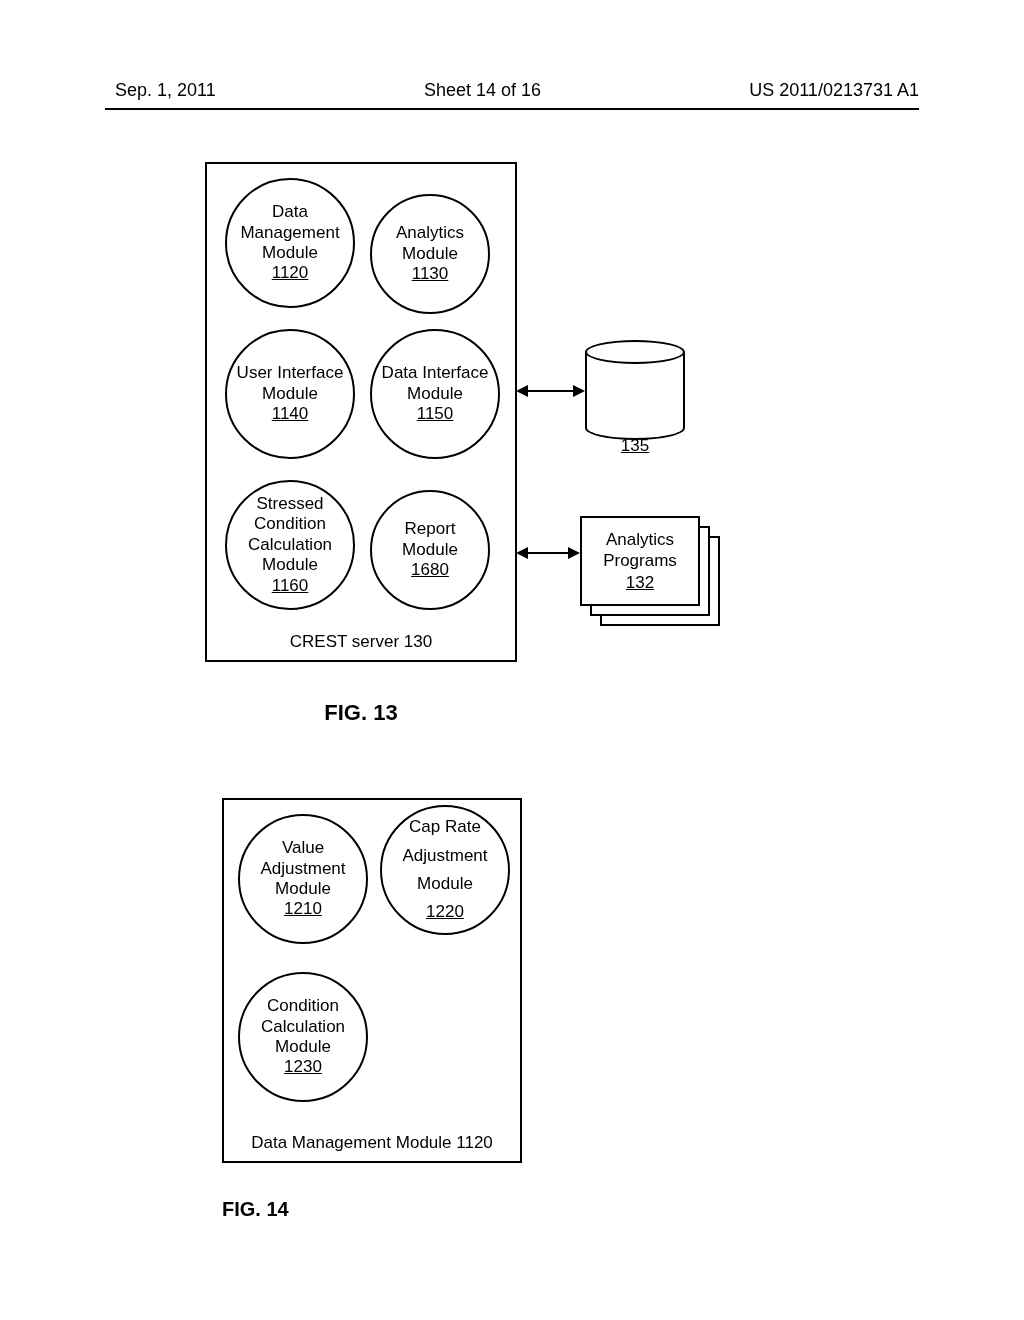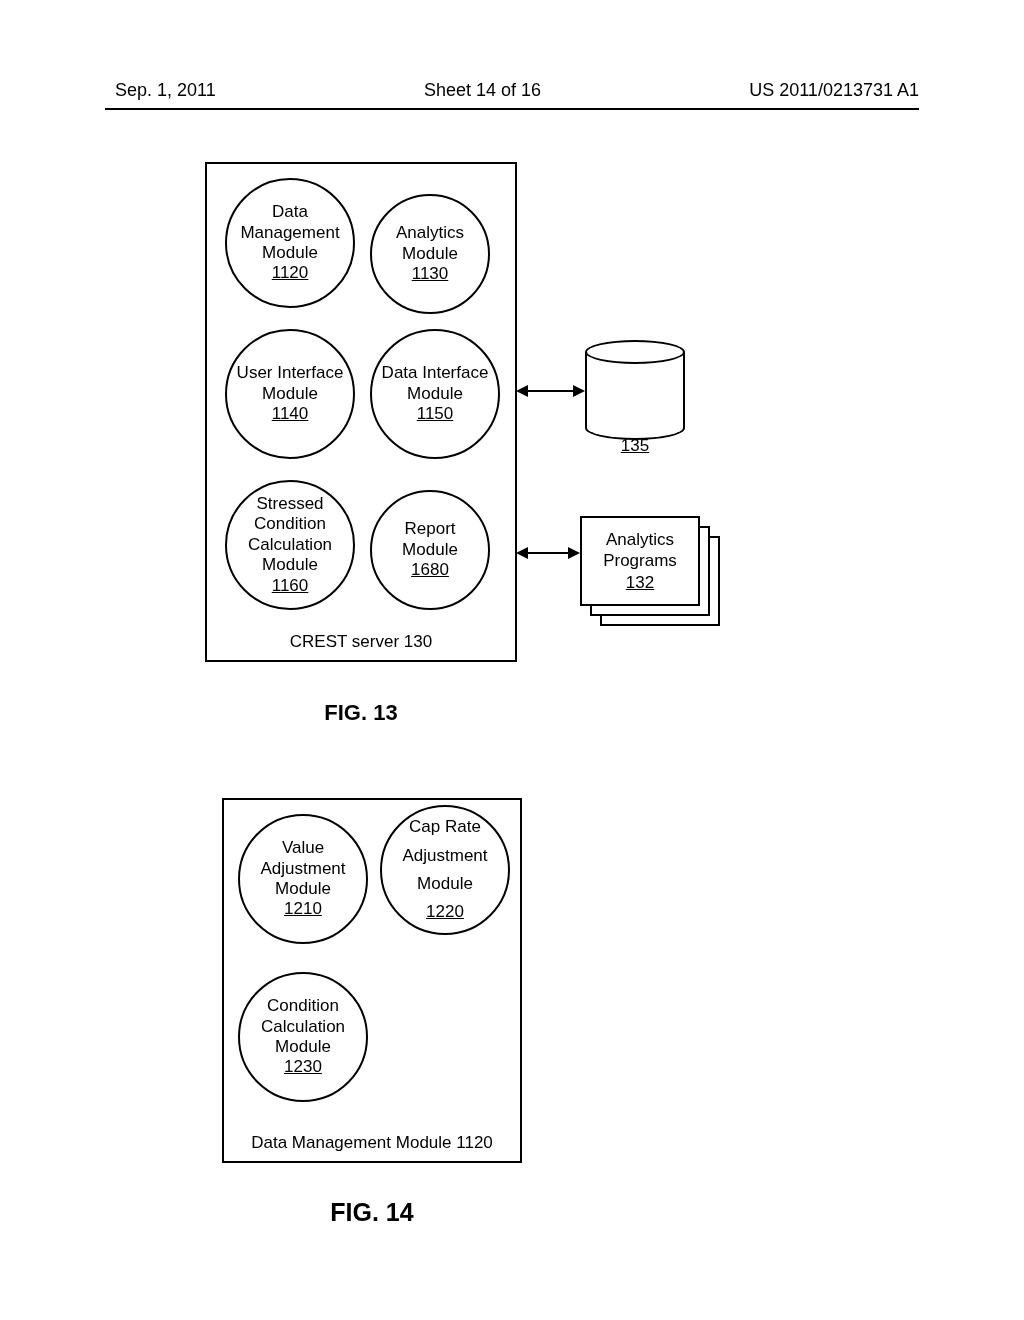--- a/index.html
+++ b/index.html
@@ -208,22 +208,21 @@
   }
   .d1 { left: 14px; top: 14px; }
   .d2 { left: 156px; top: 5px; gap: 8px; }
   .d3 { left: 14px; top: 172px; }
 
   .fig14-cap {
     position: absolute;
     top: 1198px;
     left: 222px;
     width: 300px;
-    text-align: center;
-    font-size: 25px;
+    font-size: 20px;
     font-weight: bold;
   }
 </style>
 </head>
 <body>
 
 <div class="header">
   <span class="date">Sep. 1, 2011</span>
   <span class="sheet">Sheet 14 of 16</span>
   <span class="num">US 2011/0213731 A1</span>

